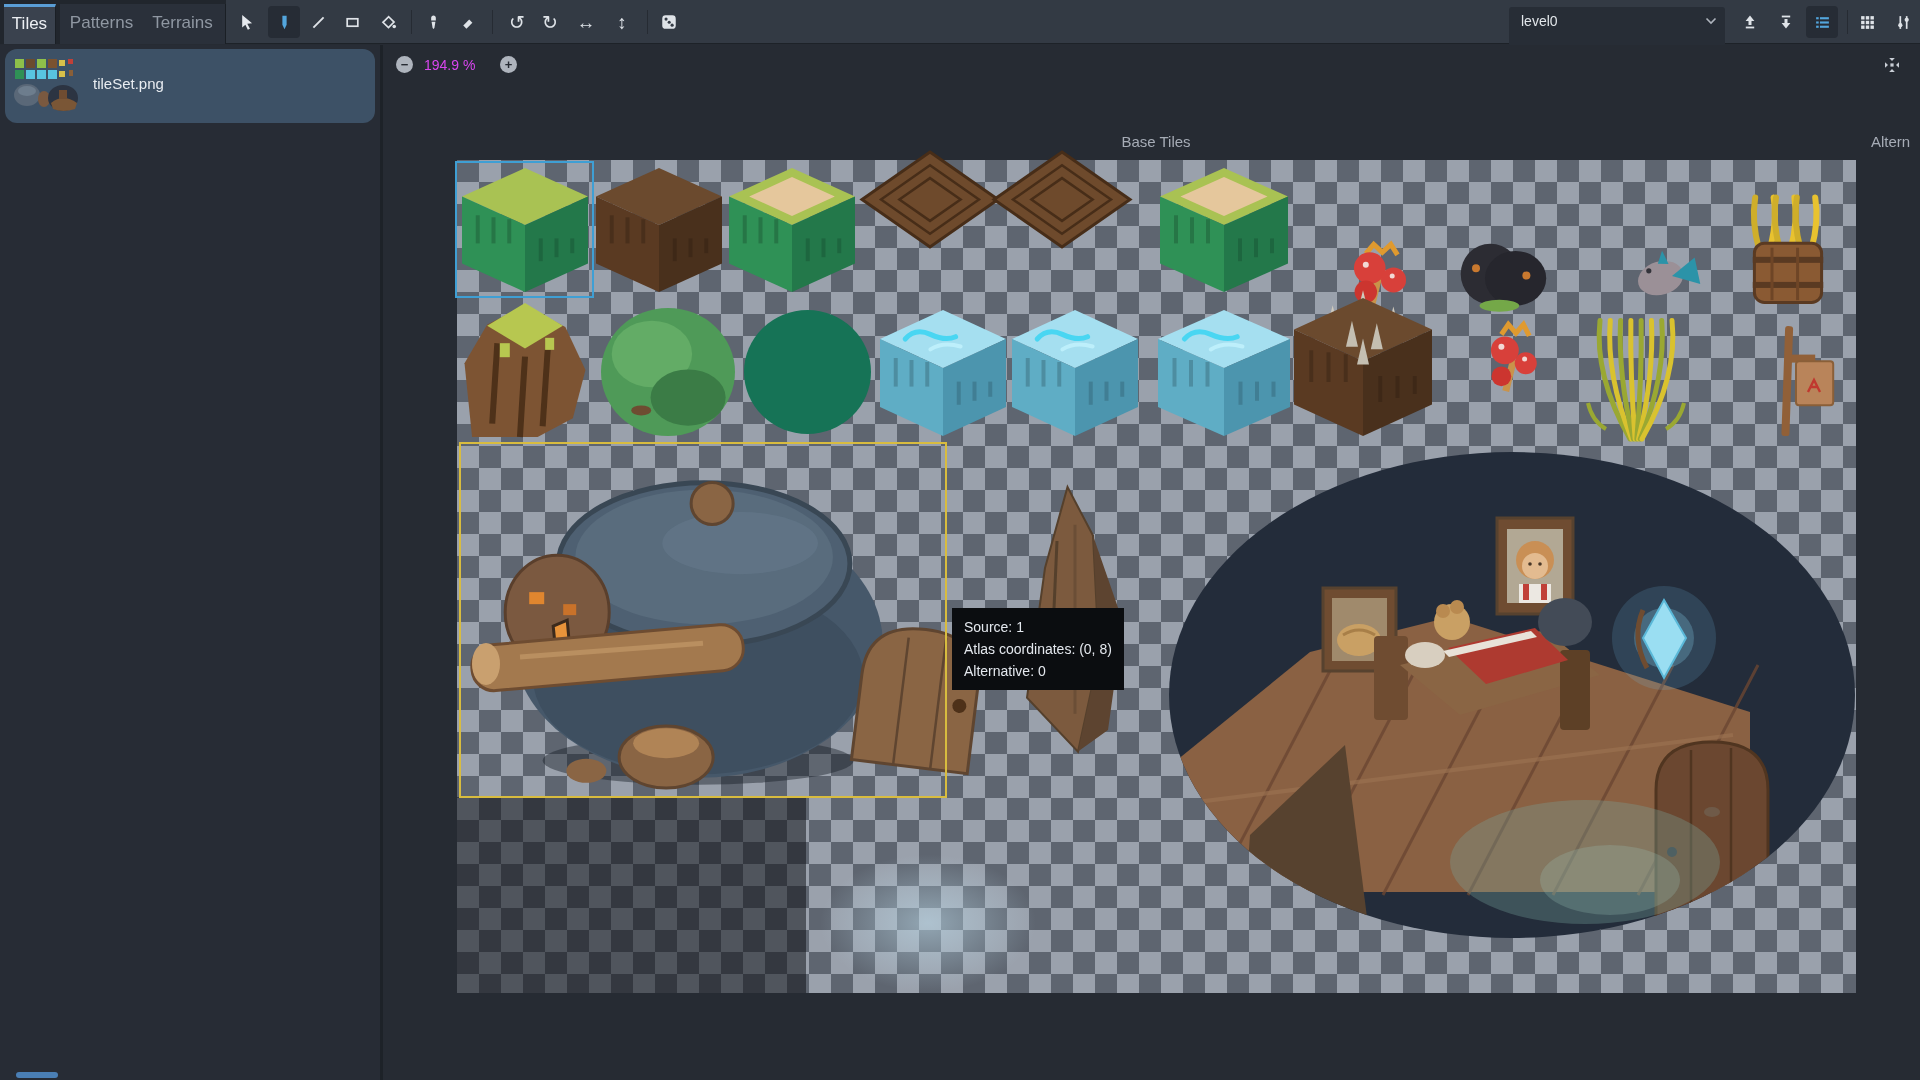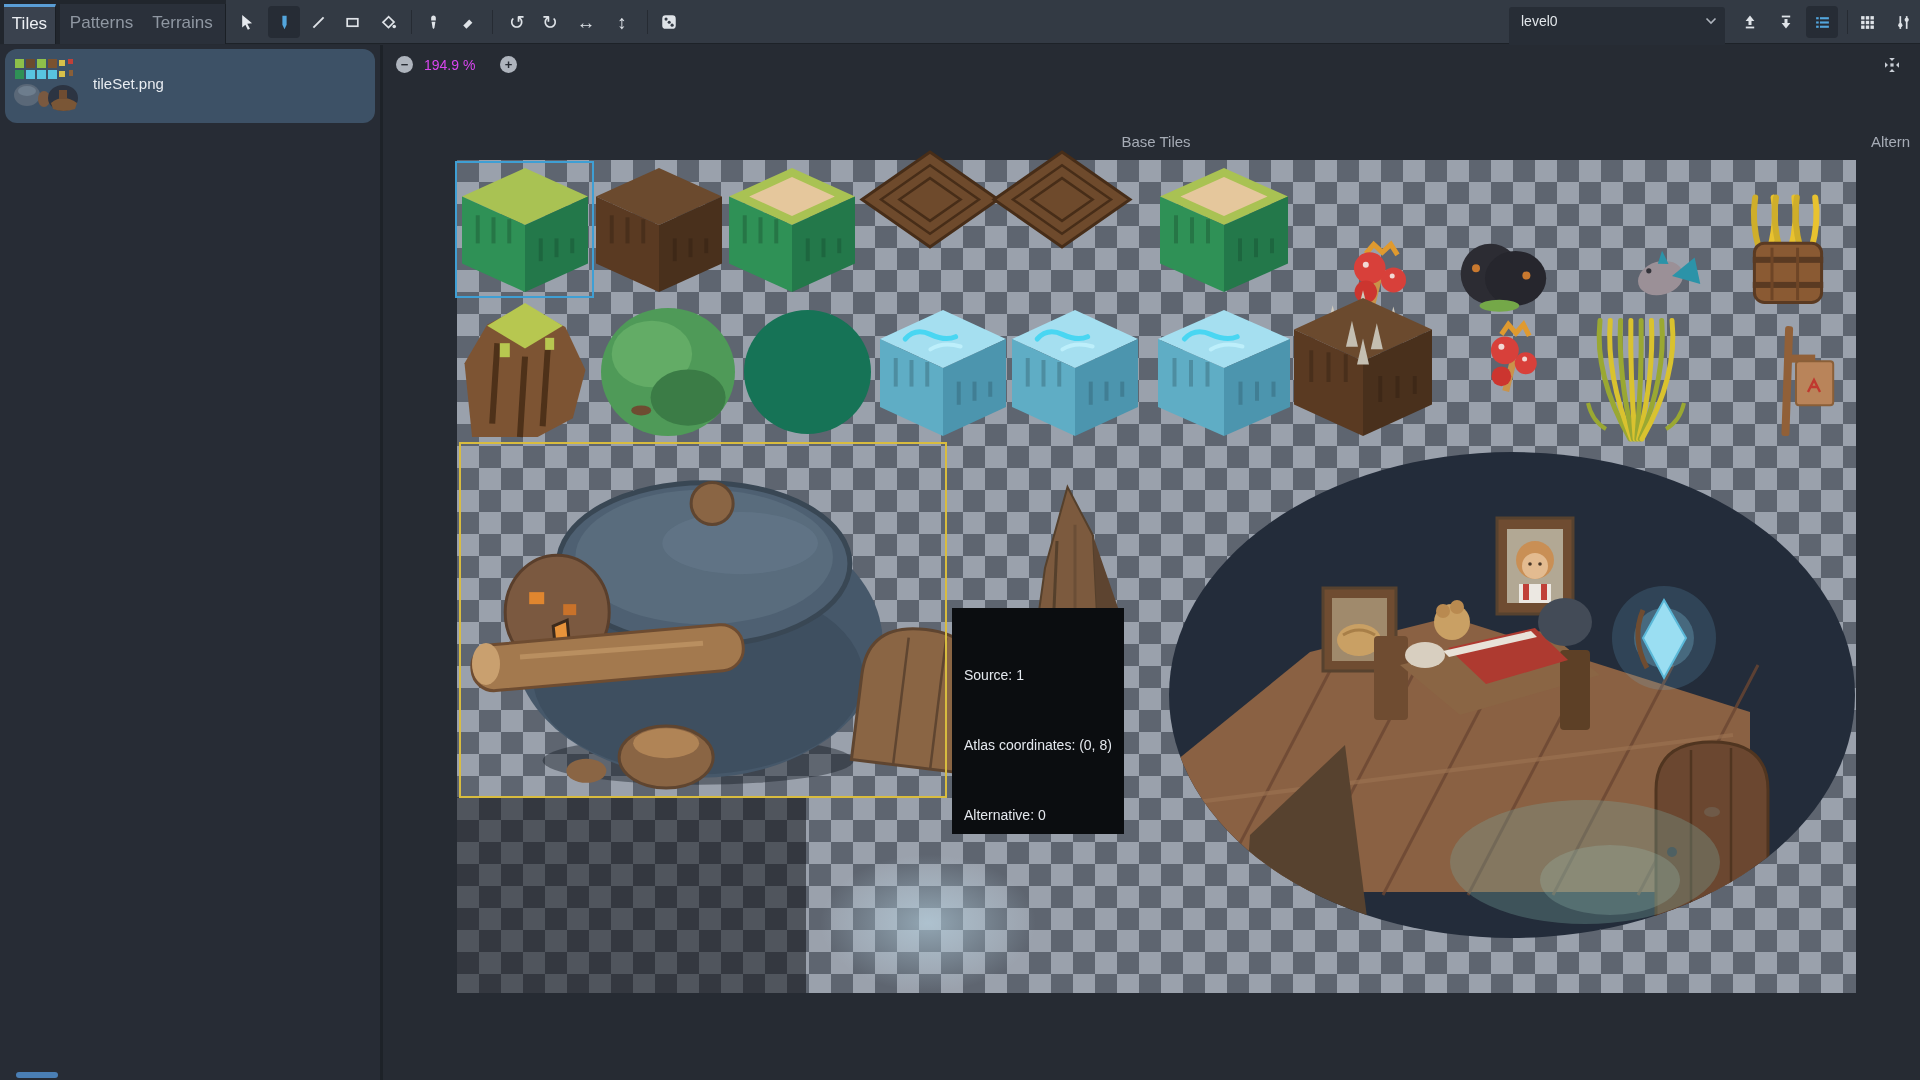--- a/index.html
+++ b/index.html
@@ -68,21 +68,21 @@
 
   #atlas-svg { position:absolute; left:0; top:0; width:1537px; height:1035px; pointer-events:none; }
 
   #sel-blue  { position:absolute; left:72px;  top:116px; width:139px; height:137px;
                border:2px solid #3f9fd4; }
   #sel-yellow{ position:absolute; left:76px;  top:397px; width:488px; height:356px;
                border:2px solid #d8bc3f; }
 
   #tooltip { position:absolute; left:569px; top:563px; background:#0b0d10; color:#e4e8ee;
       font-size:14px; line-height:22px; padding:8px 12px; white-space:nowrap; }
-  #tooltip span { display:block;margin-top:48px; }
+  #tooltip span { display:block; }
 </style>
 </head>
 <body>
 <div id="app">
 
   <div id="topbar">
     <div id="tabstrip">
       <div class="tab active" id="tab-tiles">Tiles</div>
       <div class="tab" id="tab-patterns">Patterns</div>
       <div class="tab" id="tab-terrains">Terrains</div>

